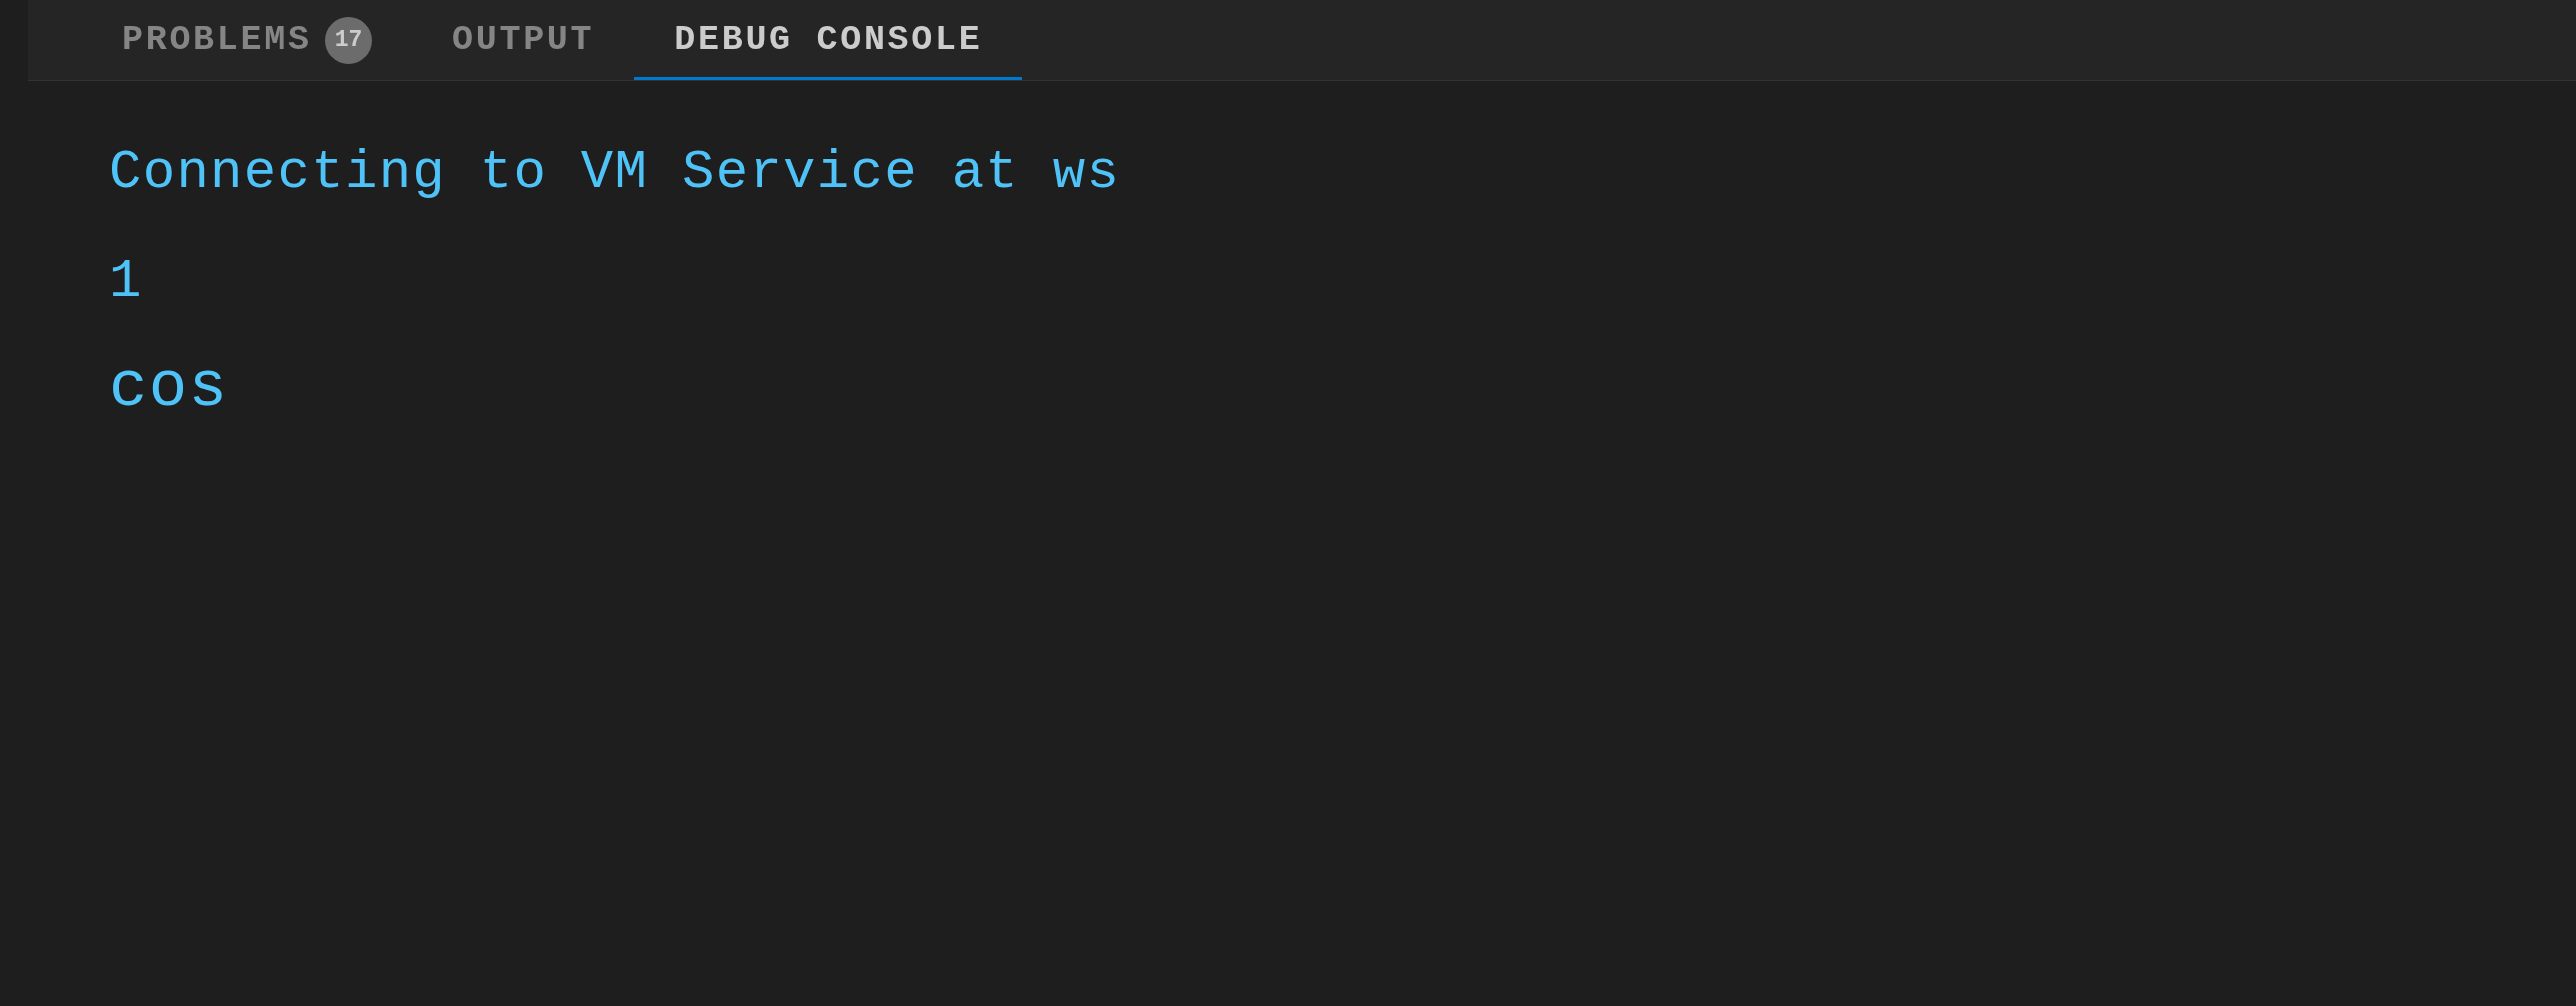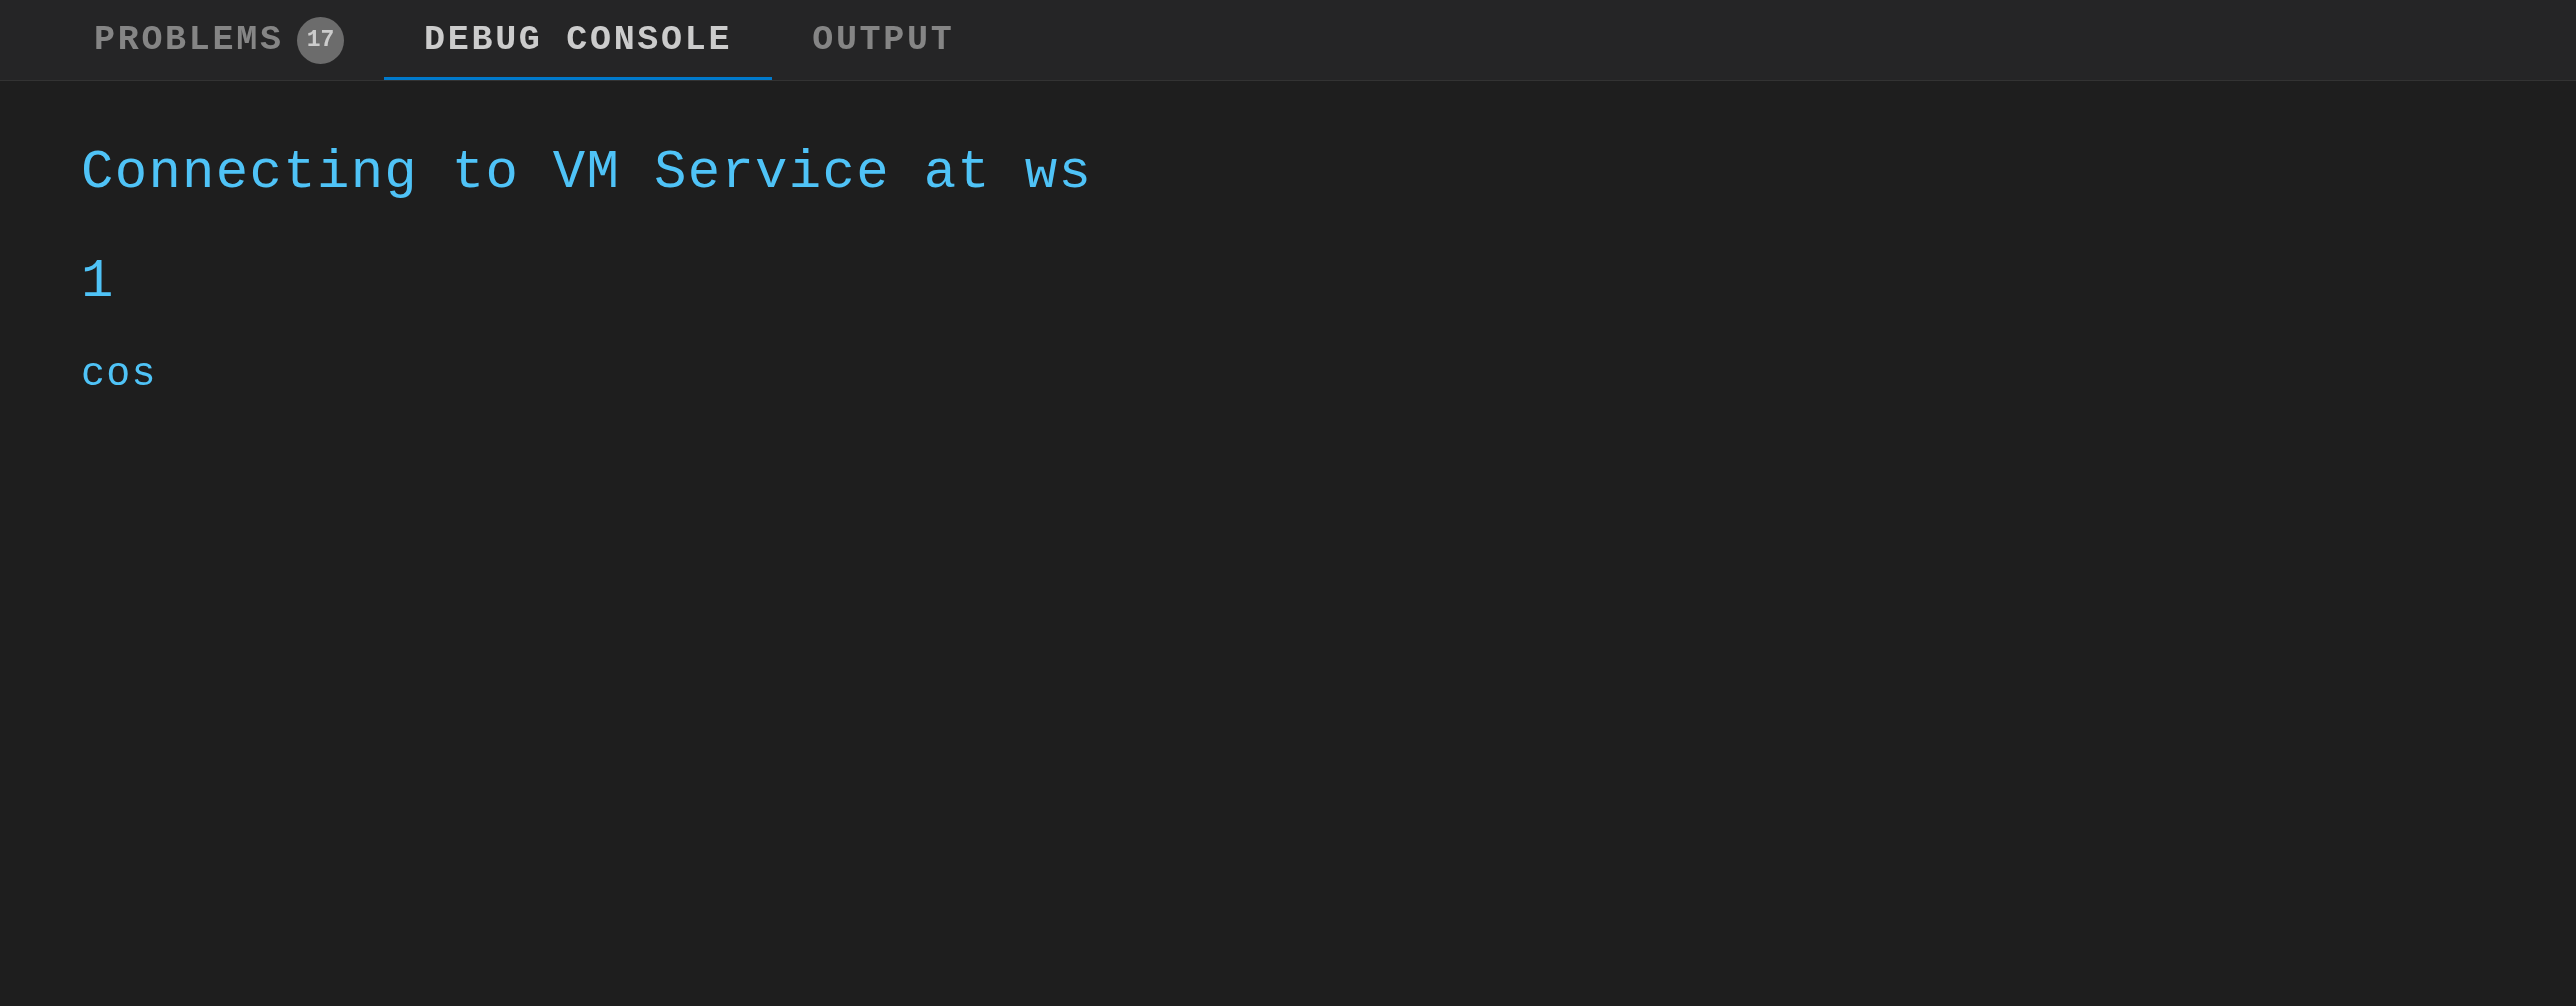--- a/index.html
+++ b/index.html
@@ -15,20 +15,21 @@
       height: 1006px;
       overflow: hidden;
     }
 
     .panel-container {
       width: 100%;
       height: 100%;
       display: flex;
       flex-direction: column;
       background-color: #1e1e1e;
+      padding-left: 28px;
     }
 
     .tab-bar {
       display: flex;
       align-items: center;
       background-color: #252526;
       height: 81px;
       border-bottom: 0.7px solid #333;
       padding: 0 54px;
       gap: 0;
@@ -109,44 +110,44 @@
       color: #4fc3f7;
       font-family: 'Courier New', Courier, monospace;
       letter-spacing: 1.3px;
     }
 
     .cos-line {
       margin-bottom: 40px;
     }
 
     .cos-text {
-      font-size: 40px;
+      font-size: 64px;
       color: #4fc3f7;
       font-family: 'Courier New', Courier, monospace;
       letter-spacing: 1.3px;
     }
   </style>
 </head>
 <body>
 
 <div class="panel-container">
 
   <div class="tab-bar">
 
     <div class="tab-item">
       <span class="tab-label">PROBLEMS</span>
       <span class="tab-badge">17</span>
     </div>
 
+    <div class="tab-item">
+      <span class="tab-label">OUTPUT</span>
+    </div>
+
     <div class="tab-item active">
       <span class="tab-label">DEBUG CONSOLE</span>
-    </div>
-
-    <div class="tab-item">
-      <span class="tab-label">OUTPUT</span>
     </div>
 
   </div>
 
   <div class="content-area">
 
     <div class="console-line">
       <span class="console-text">Connecting to VM Service at ws</span>
     </div>
 

